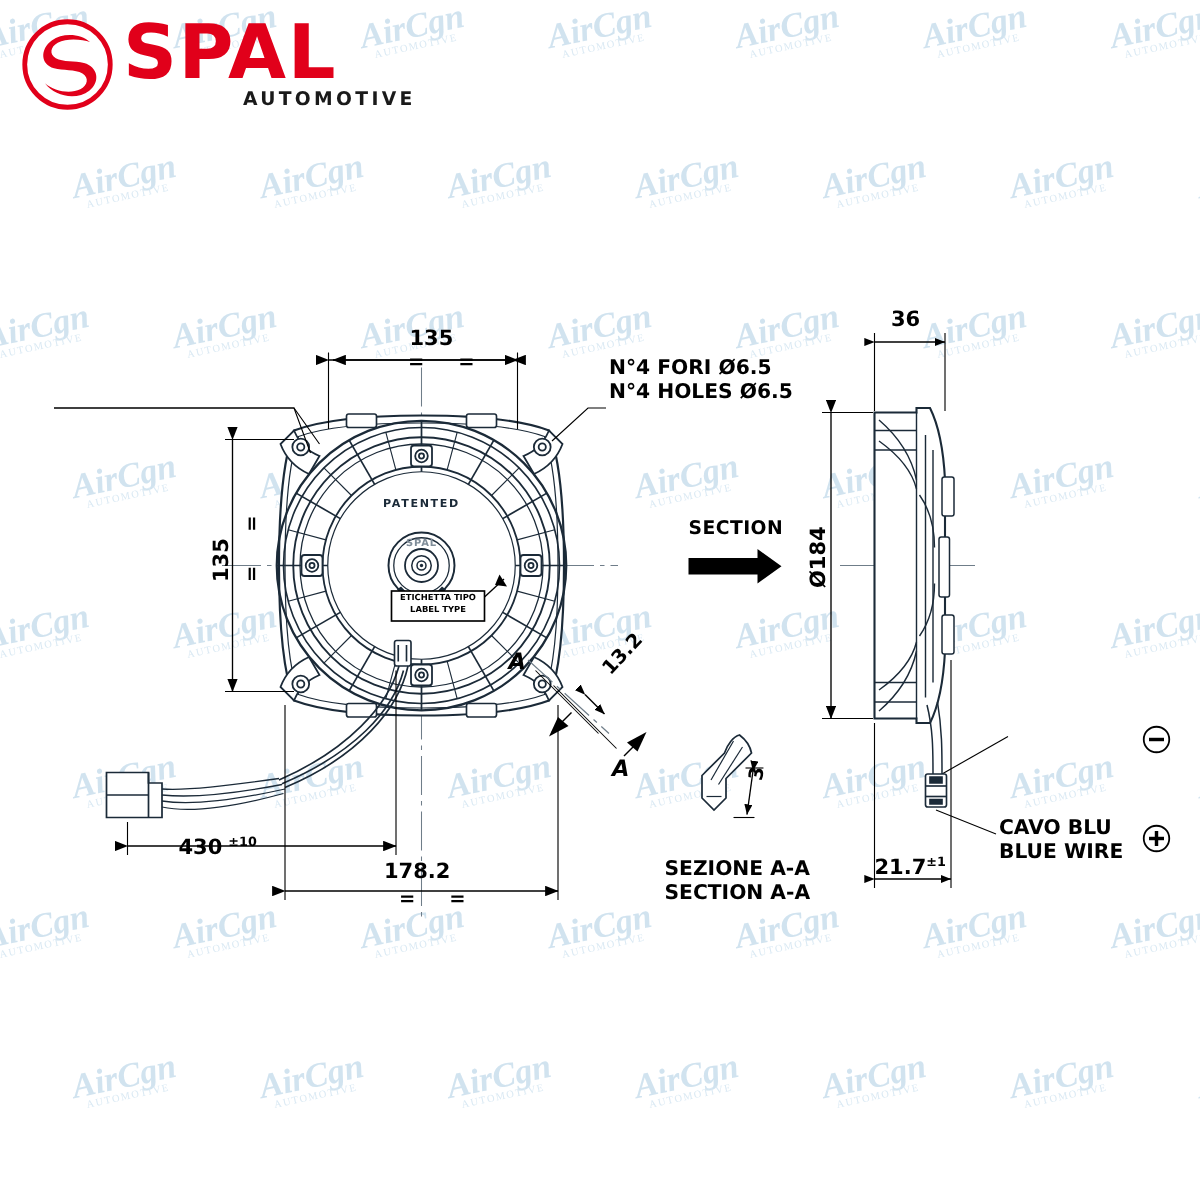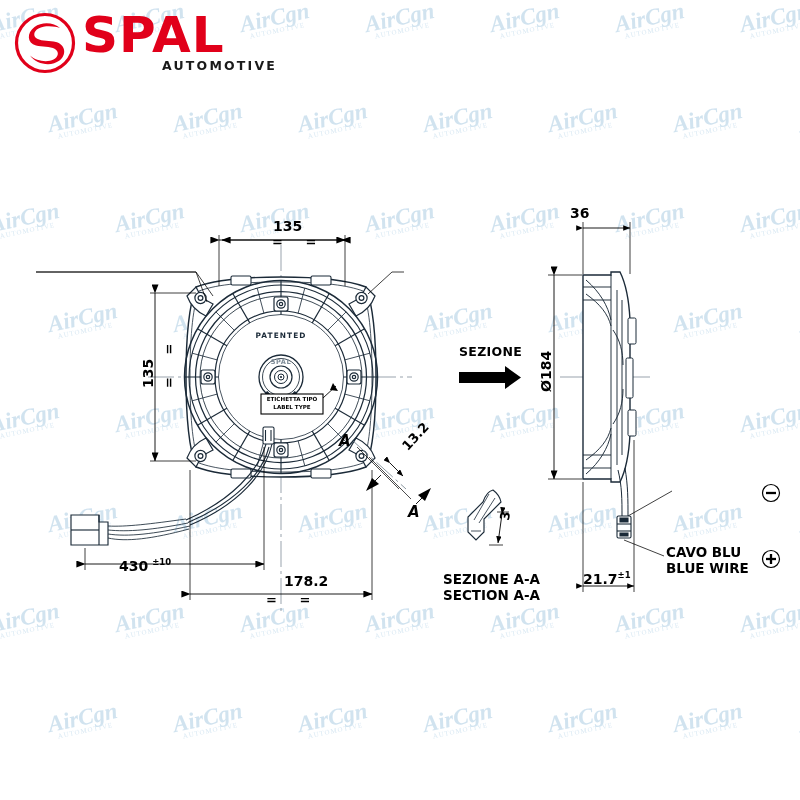--- a/index.html
+++ b/index.html
@@ -497,46 +497,48 @@
       </g>
       <g>
         <circle cx="771" cy="559" r="8.5" fill="#fff" stroke="#000" stroke-width="1.2"></circle>
         <line x1="766" y1="559" x2="776" y2="559" stroke="#000" stroke-width="2.3"></line>
         <line x1="771" y1="554" x2="771" y2="564" stroke="#000" stroke-width="2.3"></line>
       </g>
     </g>
   </svg>
 
 
-
-  <div class="ann t13" style="left:459px;top:345px;letter-spacing:.3px;">SEZIONE</div>
+  <div class="ann t14" style="left:406px;top:238px;">N°4 FORI Ø6.5
+N°4 HOLES Ø6.5</div>
+
+  <div class="ann t13" style="left:459px;top:345px;letter-spacing:.3px;">SECTION</div>
 
 
   <div class="ann t14" style="left:443px;top:572px;">SEZIONE A-A
 SECTION A-A</div>
 
   <div class="ann t14" style="left:666px;top:545px;">CAVO BLU
 BLUE WIRE</div>
 
   <div class="tiny" style="left:265px;top:396px;font-size:5.6px;width:54px;
        text-align:center;line-height:1.35;">ETICHETTA TIPO
 LABEL TYPE</div>
 
   <div class="dim" style="left:273px;top:218px;">135</div>
   <div class="eqmark" style="left:272px;top:234px;letter-spacing:9px;">= =</div>
 
   <div class="dim rot90" style="left:140px;top:388px;">135</div>
   <div class="eqmark rot90" style="left:161px;top:388px;letter-spacing:9px;">= =</div>
 
-  <div class="dim" style="left:256px;top:573px;margin-left:28px;">178.2</div>
+  <div class="dim" style="left:256px;top:573px;">178.2</div>
   <div class="eqmark" style="left:266px;top:592px;letter-spacing:9px;">= =</div>
 
   <div class="dim" style="left:119px;top:557px;text-align:center;"><span>430</span><span class="dim-s" style="margin-left:4px;">±10</span></div>
 
-  <div class="dim" style="left:570px;top:205px;">36</div>
+  <div class="dim" style="left:594px;top:205px;">36</div>
 
   <div class="dim rot90" style="left:538px;top:392px;">Ø184</div>
 
   <div class="dim" style="left:583px;top:570px;"><span>21.7</span><span class="dim-s">±1</span></div>
 
   <div class="dim" style="left:399px;top:443px;transform:rotate(-47deg);
        transform-origin:left top;font-size:13px;">13.2</div>
 
   <div class="dim" style="left:497px;top:519px;transform:rotate(-80deg);
        transform-origin:left top;font-size:13px;">3</div>

